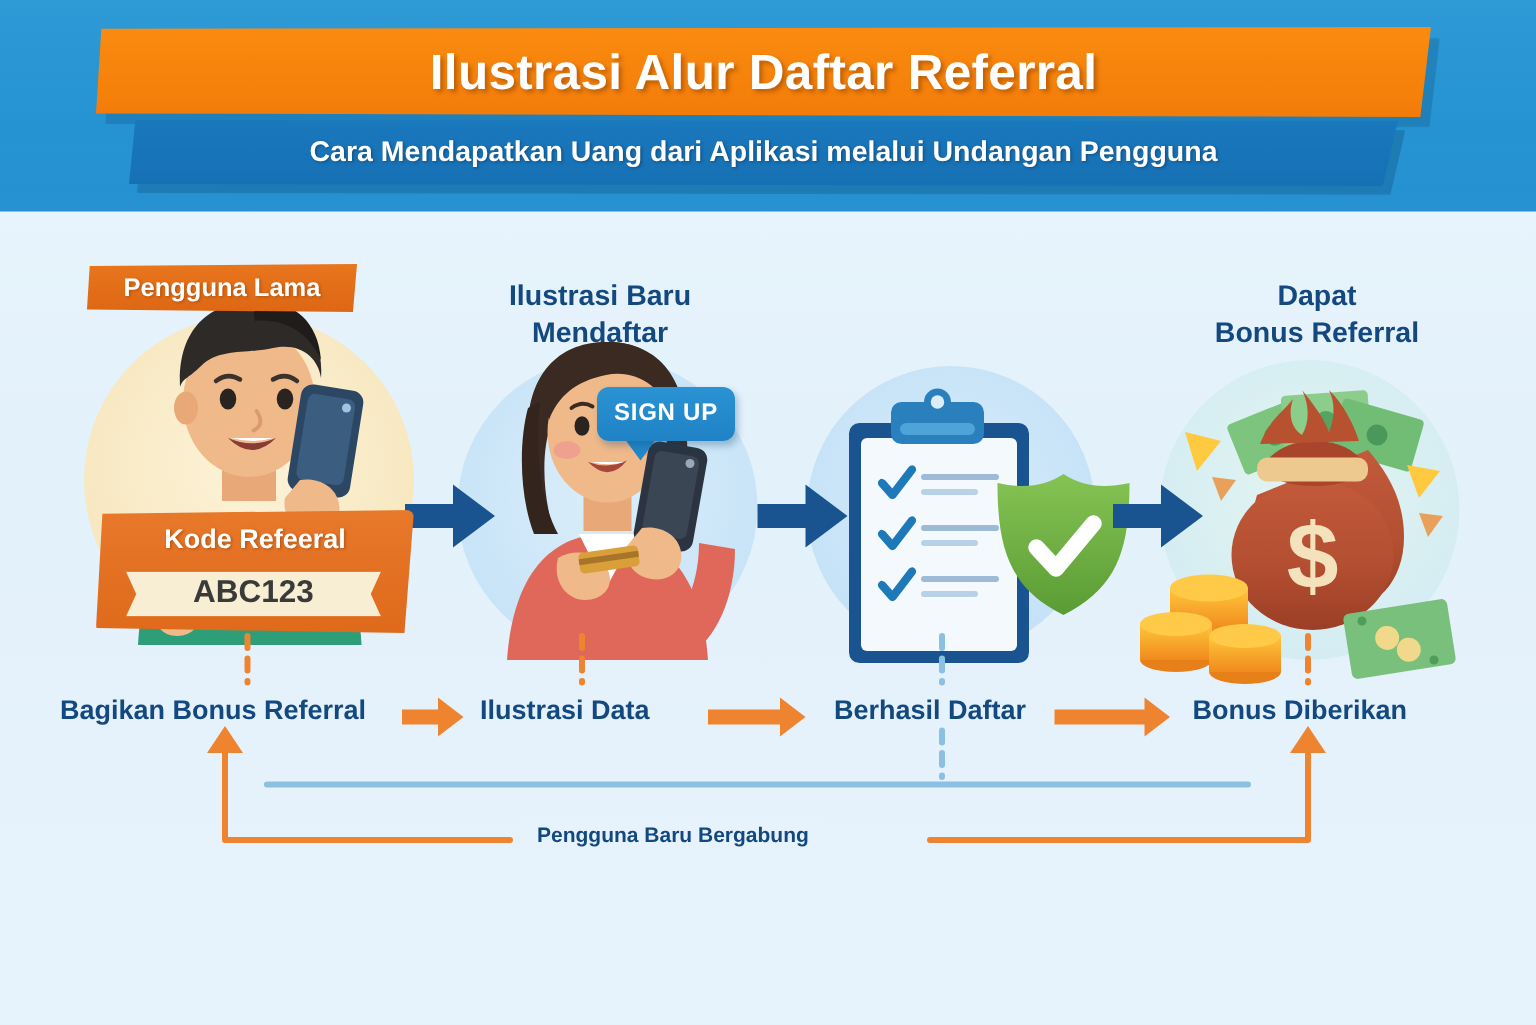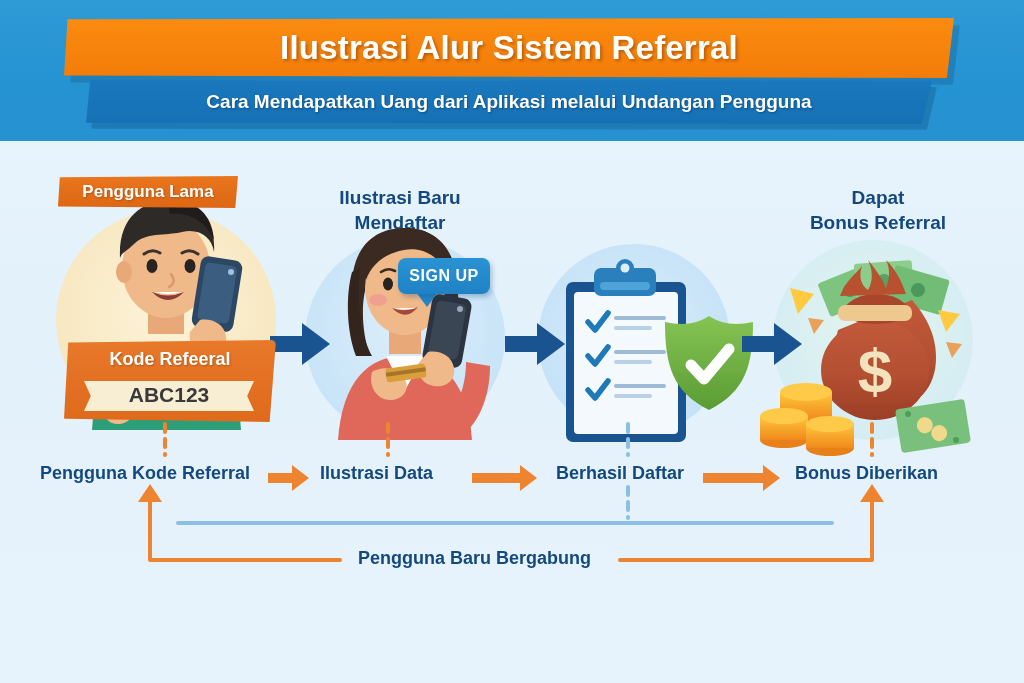--- a/index.html
+++ b/index.html
@@ -106,34 +106,34 @@
     border-top:15px solid #2287c8;
   }
 
   
   .flow-label {
     position:absolute; color:#14497f; font-size:18px; font-weight:bold;
     white-space:nowrap;
   }
   svg.overlay { position:absolute; left:0; top:0; width:1024px; height:683px; pointer-events:none; }
   .bottom-loop-label {
-    position:absolute; color:#14497f; font-size:18px; font-weight:bold;
+    position:absolute; color:#14497f; font-size:14px; font-weight:bold;
     white-space:nowrap;
   }
 </style>
 </head>
 <body>
 
 <div id="stage">
 
   <div class="header-band">
     <div class="hdr-title-wrap">
       <div class="hdr-title-shadow"></div>
       <div class="hdr-title">
-        <span>Ilustrasi Alur Sistem Referral</span>
+        <span>Ilustrasi Alur Daftar Referral</span>
       </div>
     </div>
     <div class="hdr-sub-wrap">
       <div class="hdr-sub-shadow"></div>
       <div class="hdr-sub">
         <span>Cara Mendapatkan Uang dari Aplikasi melalui Undangan Pengguna</span>
       </div>
     </div>
   </div>
 
@@ -378,19 +378,19 @@
   <div class="kode-card"></div>
   <div class="kode-title">Kode Refeeral</div>
   <div class="kode-ribbon"></div>
   <div class="kode-val">ABC123</div>
 
   <div class="signup-tail"></div>
   <div class="signup-bubble">
     <span>SIGN UP</span>
   </div>
 
-  <div class="flow-label" style="left:40px; top:463px;">Pengguna Kode Referral</div>
+  <div class="flow-label" style="left:40px; top:463px;">Bagikan Bonus Referral</div>
   <div class="flow-label" style="left:320px; top:463px;">Ilustrasi Data</div>
   <div class="flow-label" style="left:556px; top:463px;">Berhasil Daftar</div>
   <div class="flow-label" style="left:795px; top:463px;">Bonus Diberikan</div>
 
   <div class="bottom-loop-label" style="left:348px; top:548px; background:#e7f3fc; padding:0 10px;">Pengguna Baru Bergabung</div>
 </div>
 
 </body></html>

